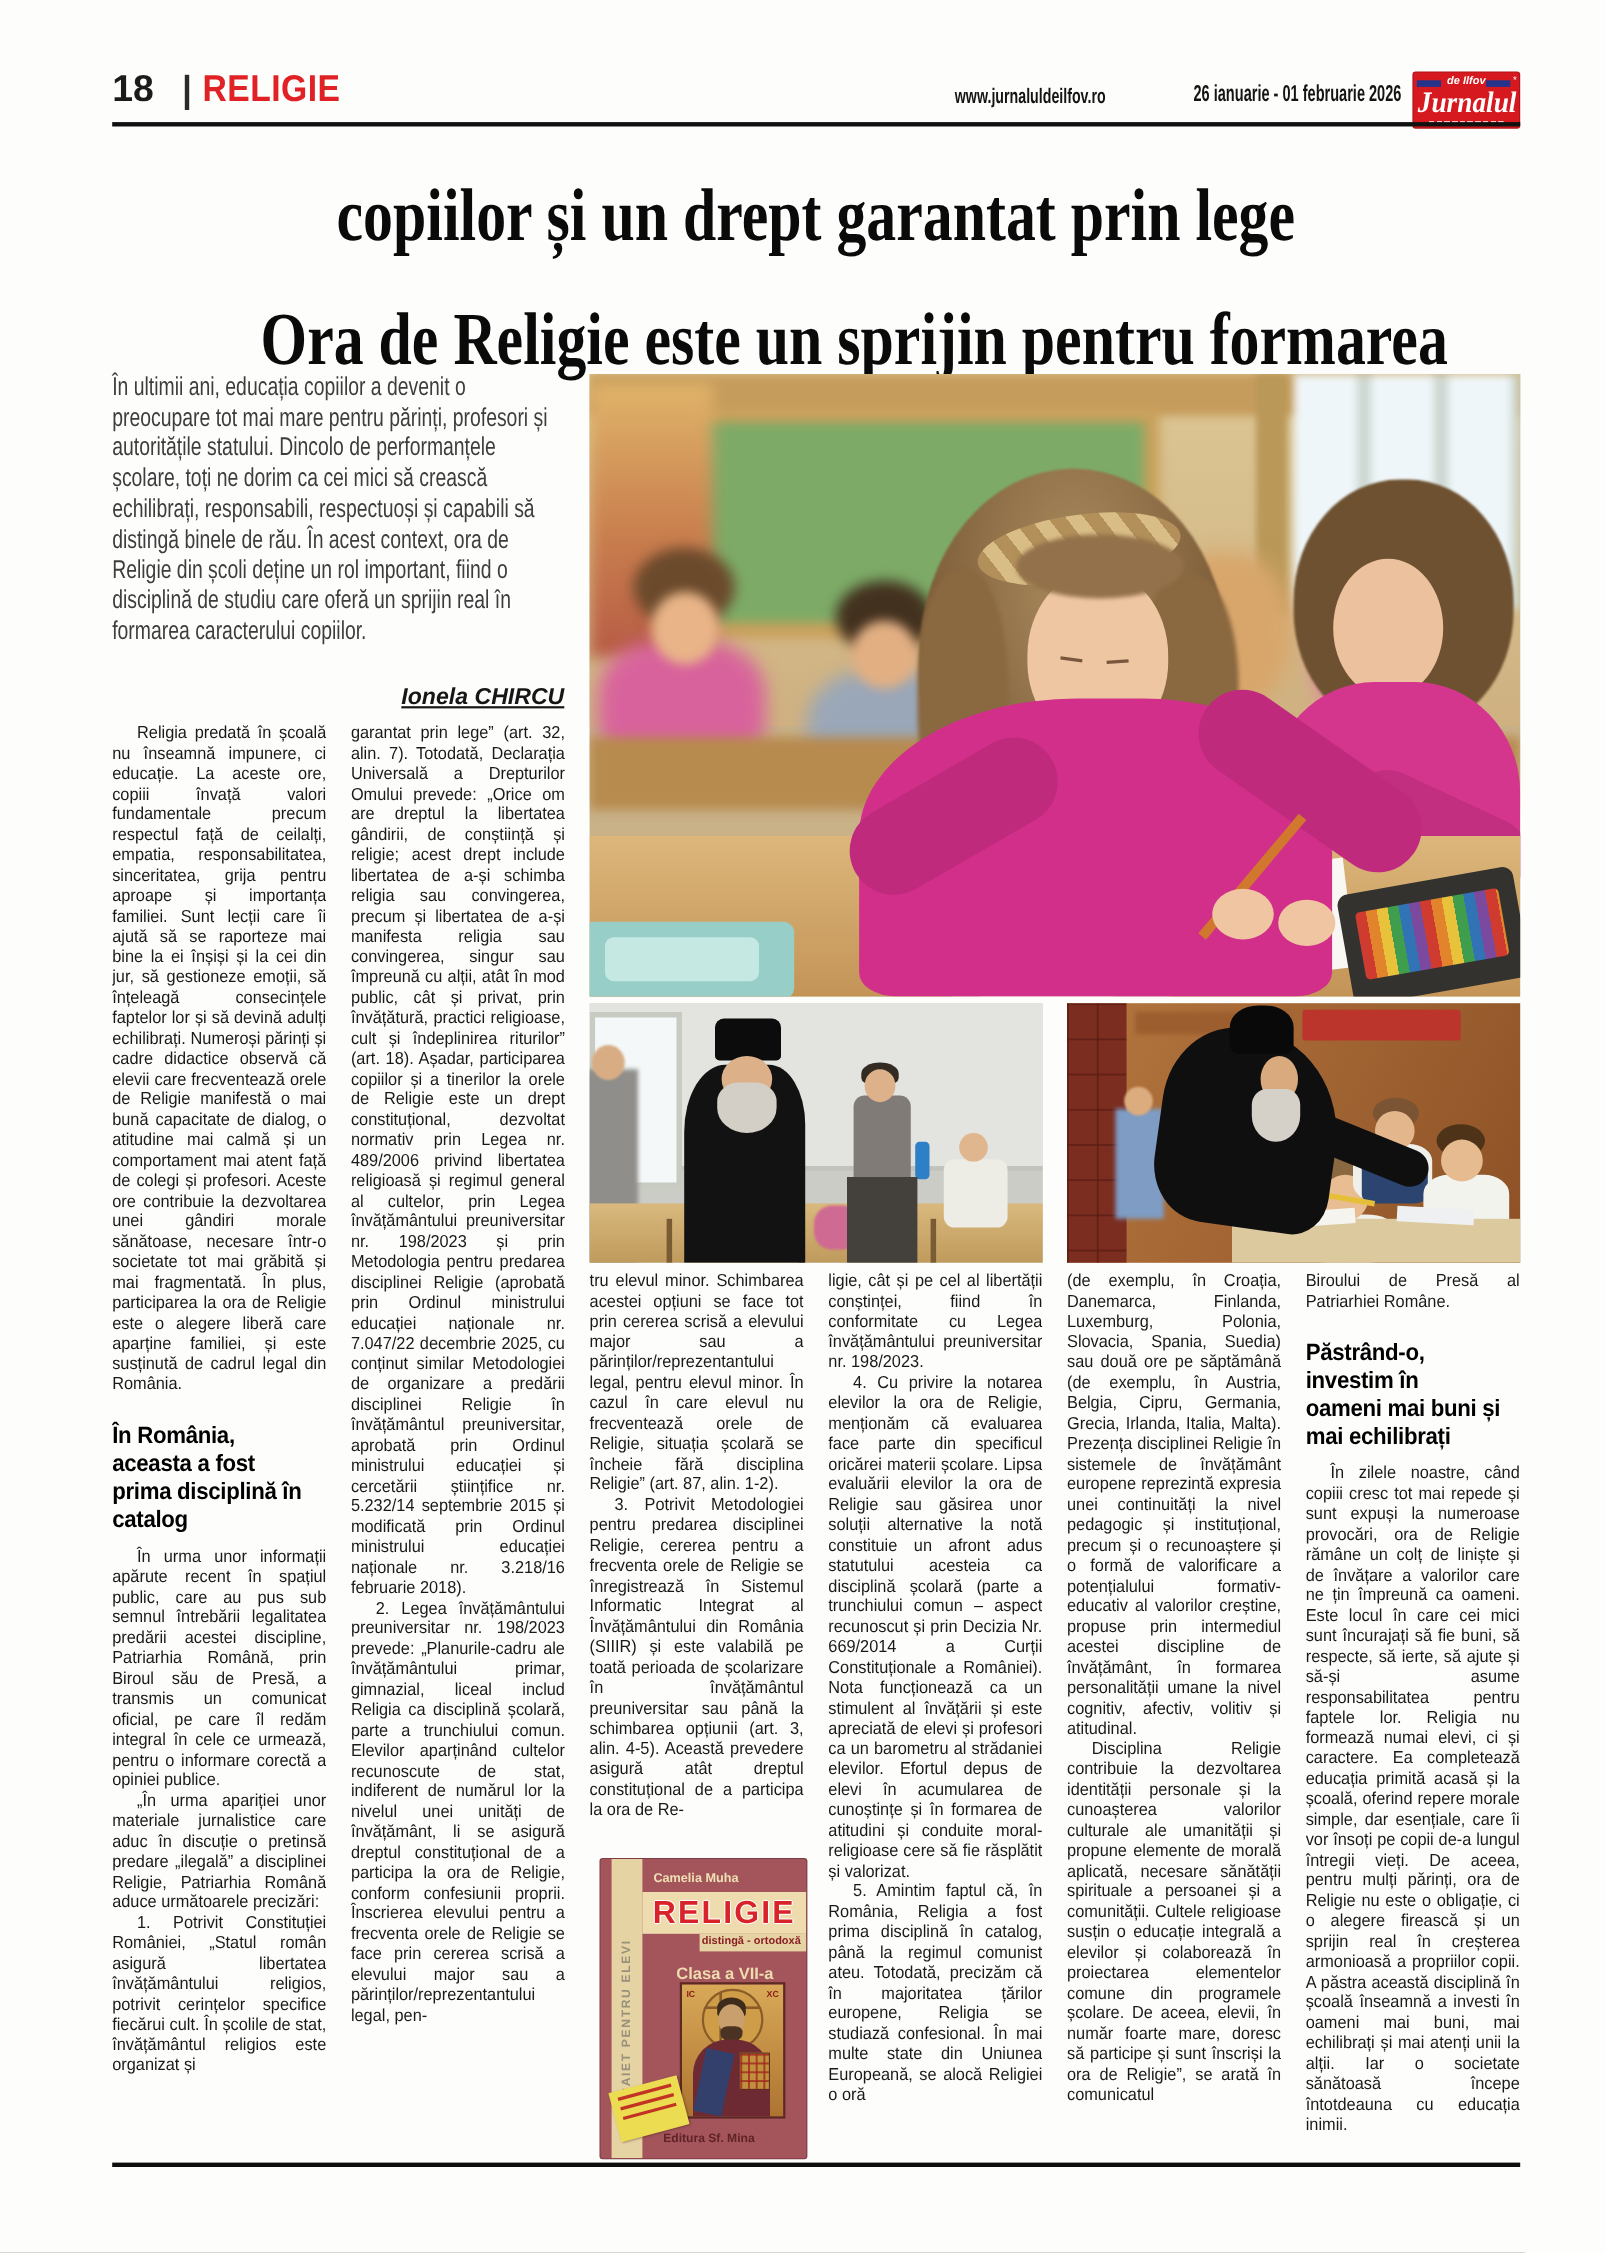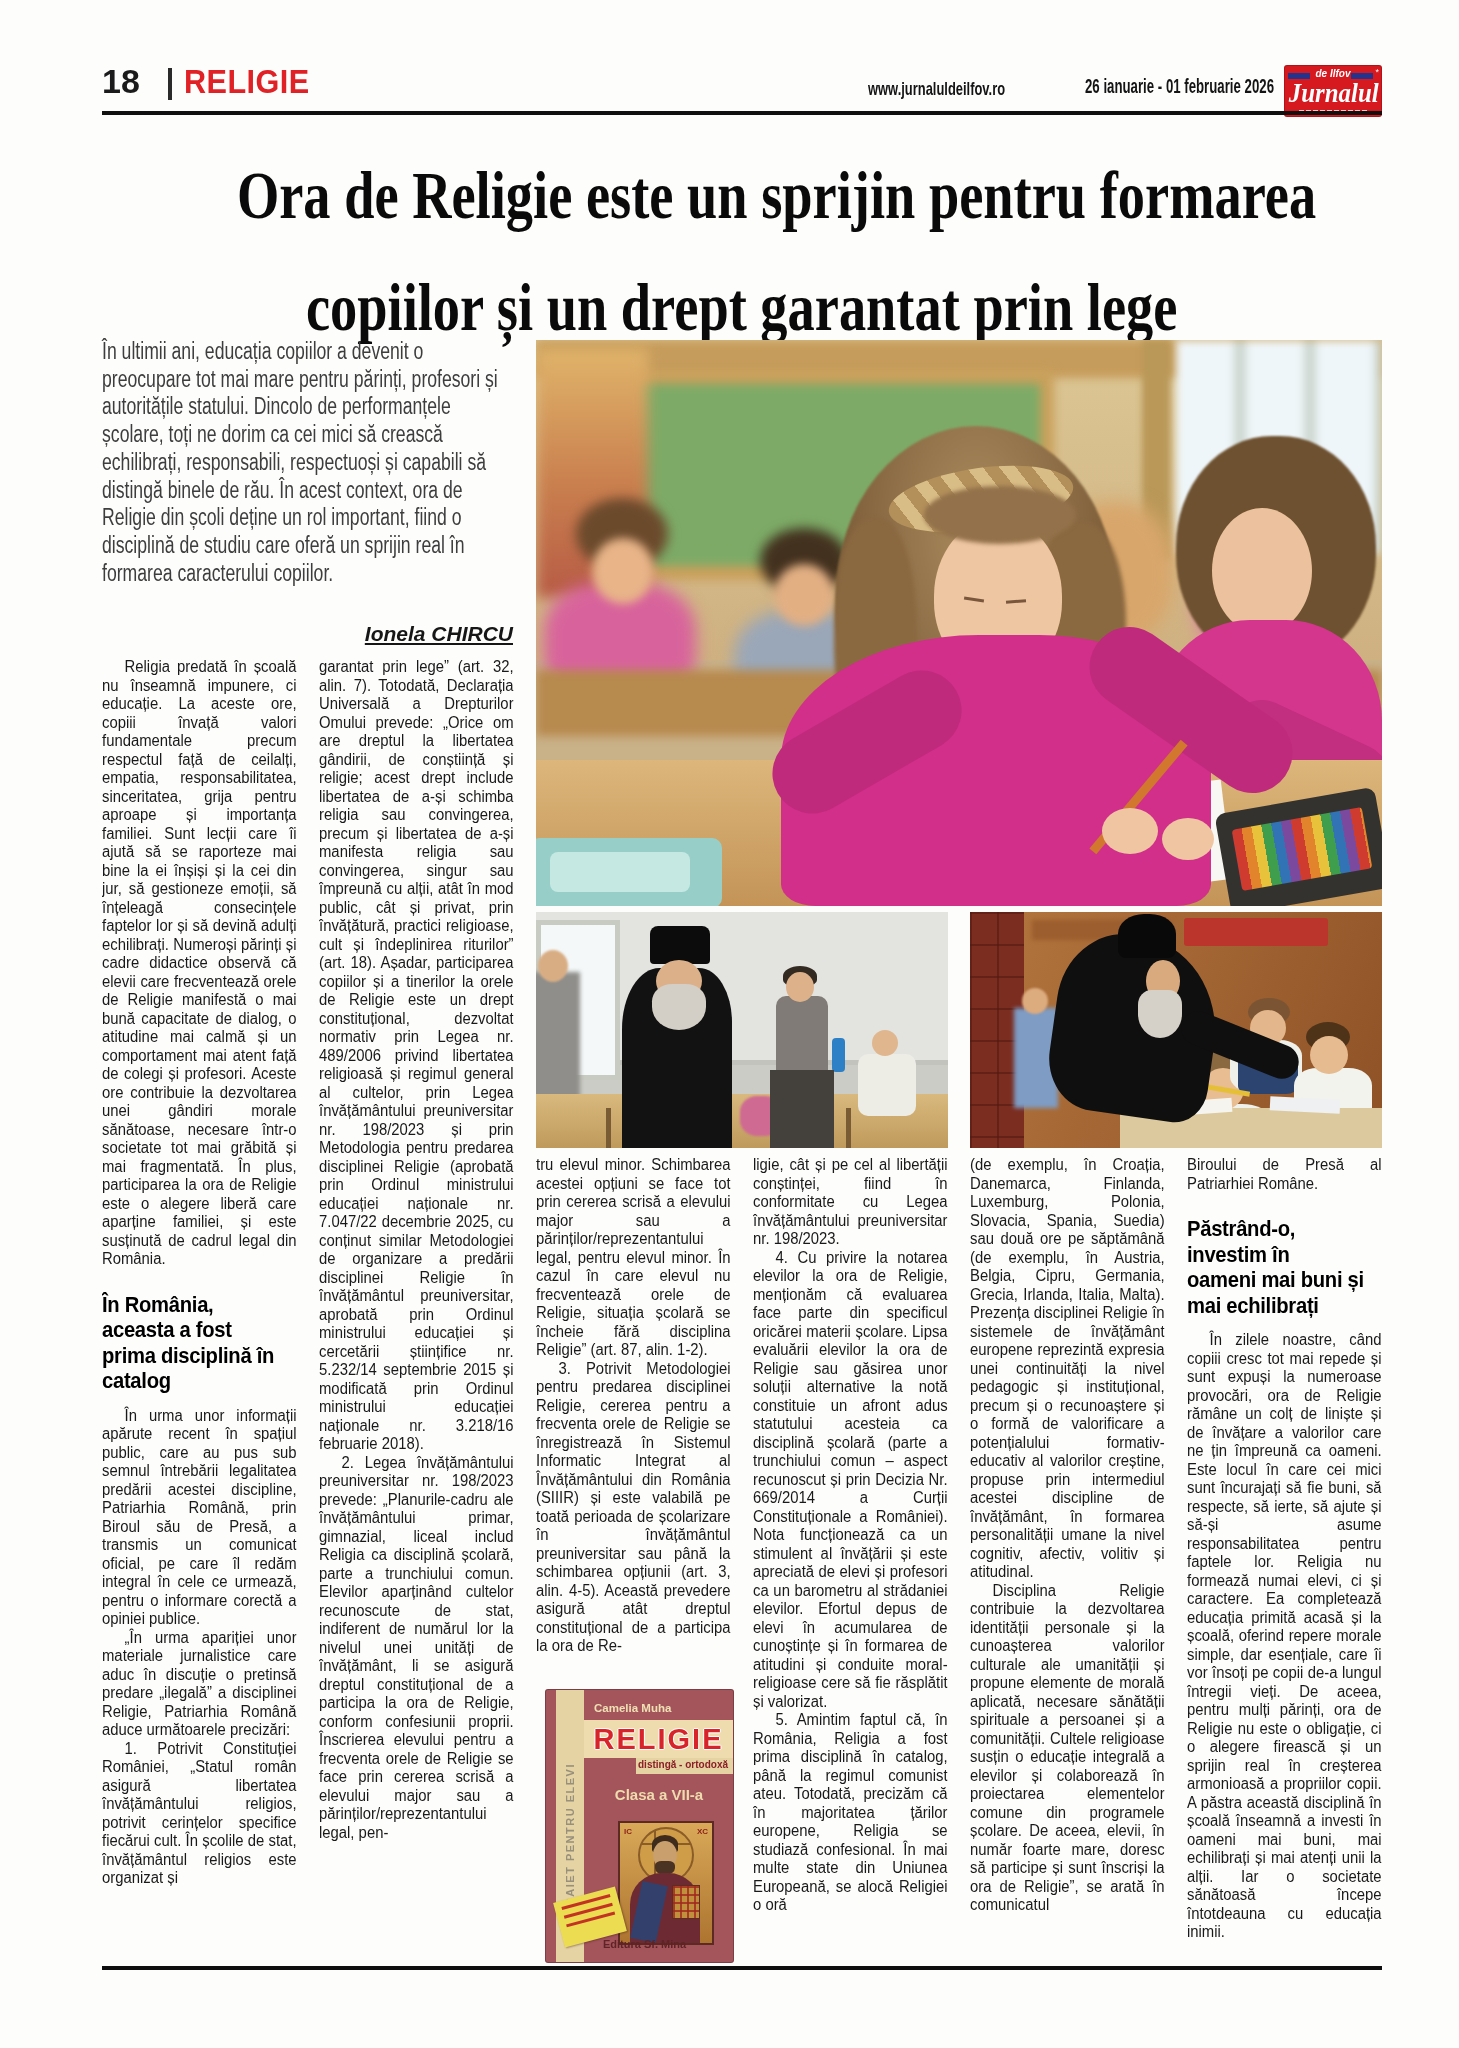--- a/index.html
+++ b/index.html
@@ -172,21 +172,21 @@
   .bc-spine span{writing-mode:vertical-rl;transform:rotate(180deg);font-size:11px;font-weight:700;
                  color:#97907b;letter-spacing:1.5px;}
   .bc-author{left:48px;top:12px;width:130px;font-size:11.5px;font-weight:700;color:#efe0b4;}
   .bc-titleband{left:38px;top:30px;width:149px;height:38px;background:#eedcae;display:flex;
                 align-items:center;justify-content:center;}
   .bc-title{font-size:29px;font-weight:700;color:#d8232a;letter-spacing:2px;
             text-shadow:-1px 0 #fff,1px 0 #fff,0 -1px #fff,0 1px #fff;}
   .bc-subband{left:90px;top:68px;width:97px;height:16px;background:#e6d3a4;}
   .bc-sub{left:0;top:1px;width:92px;text-align:right;font-size:10px;font-weight:700;color:#8a2026;}
   .bc-grade{left:48px;top:96px;width:130px;text-align:center;font-size:15px;font-weight:700;color:#eedcae;}
-  .bc-icon{left:72px;top:131px;width:92px;height:120px;border:2px solid #5c2a22;
+  .bc-icon{left:72px;top:112px;width:92px;height:120px;border:2px solid #5c2a22;
            background:linear-gradient(#d9a958,#ad7430);}
   .bc-halo{left:18px;top:4px;width:52px;height:52px;border-radius:50%;background:#cf9c48;
            border:2px solid #8a5c28;
            background-image:linear-gradient(#8a5c28 2px,transparent 2px),linear-gradient(90deg,#8a5c28 2px,transparent 2px);
            background-position:center;background-size:52px 25px,25px 52px;background-repeat:no-repeat;}
   .bc-ichair{left:32px;top:12px;width:26px;height:18px;background:#3f2b1c;border-radius:50% 50% 20% 20%;}
   .bc-icface{left:33px;top:18px;width:24px;height:28px;background:#c99f6d;border-radius:50%;}
   .bc-icbeard{left:35px;top:38px;width:20px;height:14px;background:#4a3322;border-radius:40% 40% 60% 60%;}
   .bc-icrobe{left:10px;top:50px;width:70px;height:70px;background:#6e2a33;border-radius:45% 45% 0 0;}
   .bc-icfold{left:16px;top:60px;width:26px;height:58px;background:#33406b;transform:rotate(12deg);}
@@ -214,22 +214,22 @@
     <div class="bar bl"></div>
     <div class="bar br"></div>
     <div class="star">*</div>
     <div id="logo-top">de Ilfov</div>
     <div id="logo-name">Jurnalul</div>
     <div class="tiny"></div>
   </div>
   <div class="abs" id="hdr-rule"></div>
 
   <div class="abs" id="headline">
+    <div><span>copiilor și un drept garantat prin lege</span></div>
     <div><span>Ora de Religie este un sprijin pentru formarea</span></div>
-    <div><span>copiilor și un drept garantat prin lege</span></div>
   </div>
 
   <div class="abs" id="intro">În ultimii ani, educația copiilor a devenit o preocupare tot mai mare pentru părinți, profesori și autoritățile statului. Dincolo de performanțele școlare, toți ne dorim ca cei mici să crească echilibrați, responsabili, respectuoși și capabili să distingă binele de rău. În acest context, ora de Religie din școli deține un rol important, fiind o disciplină de studiu care oferă un sprijin real în formarea caracterului copiilor.</div>
   <div class="abs" id="byline">
     <span>Ionela CHIRCU</span>
   </div>
 
   <div class="abs photo" id="photo-main">
     <div class="mp-wall"></div>
       <div class="mp-beam"></div>

